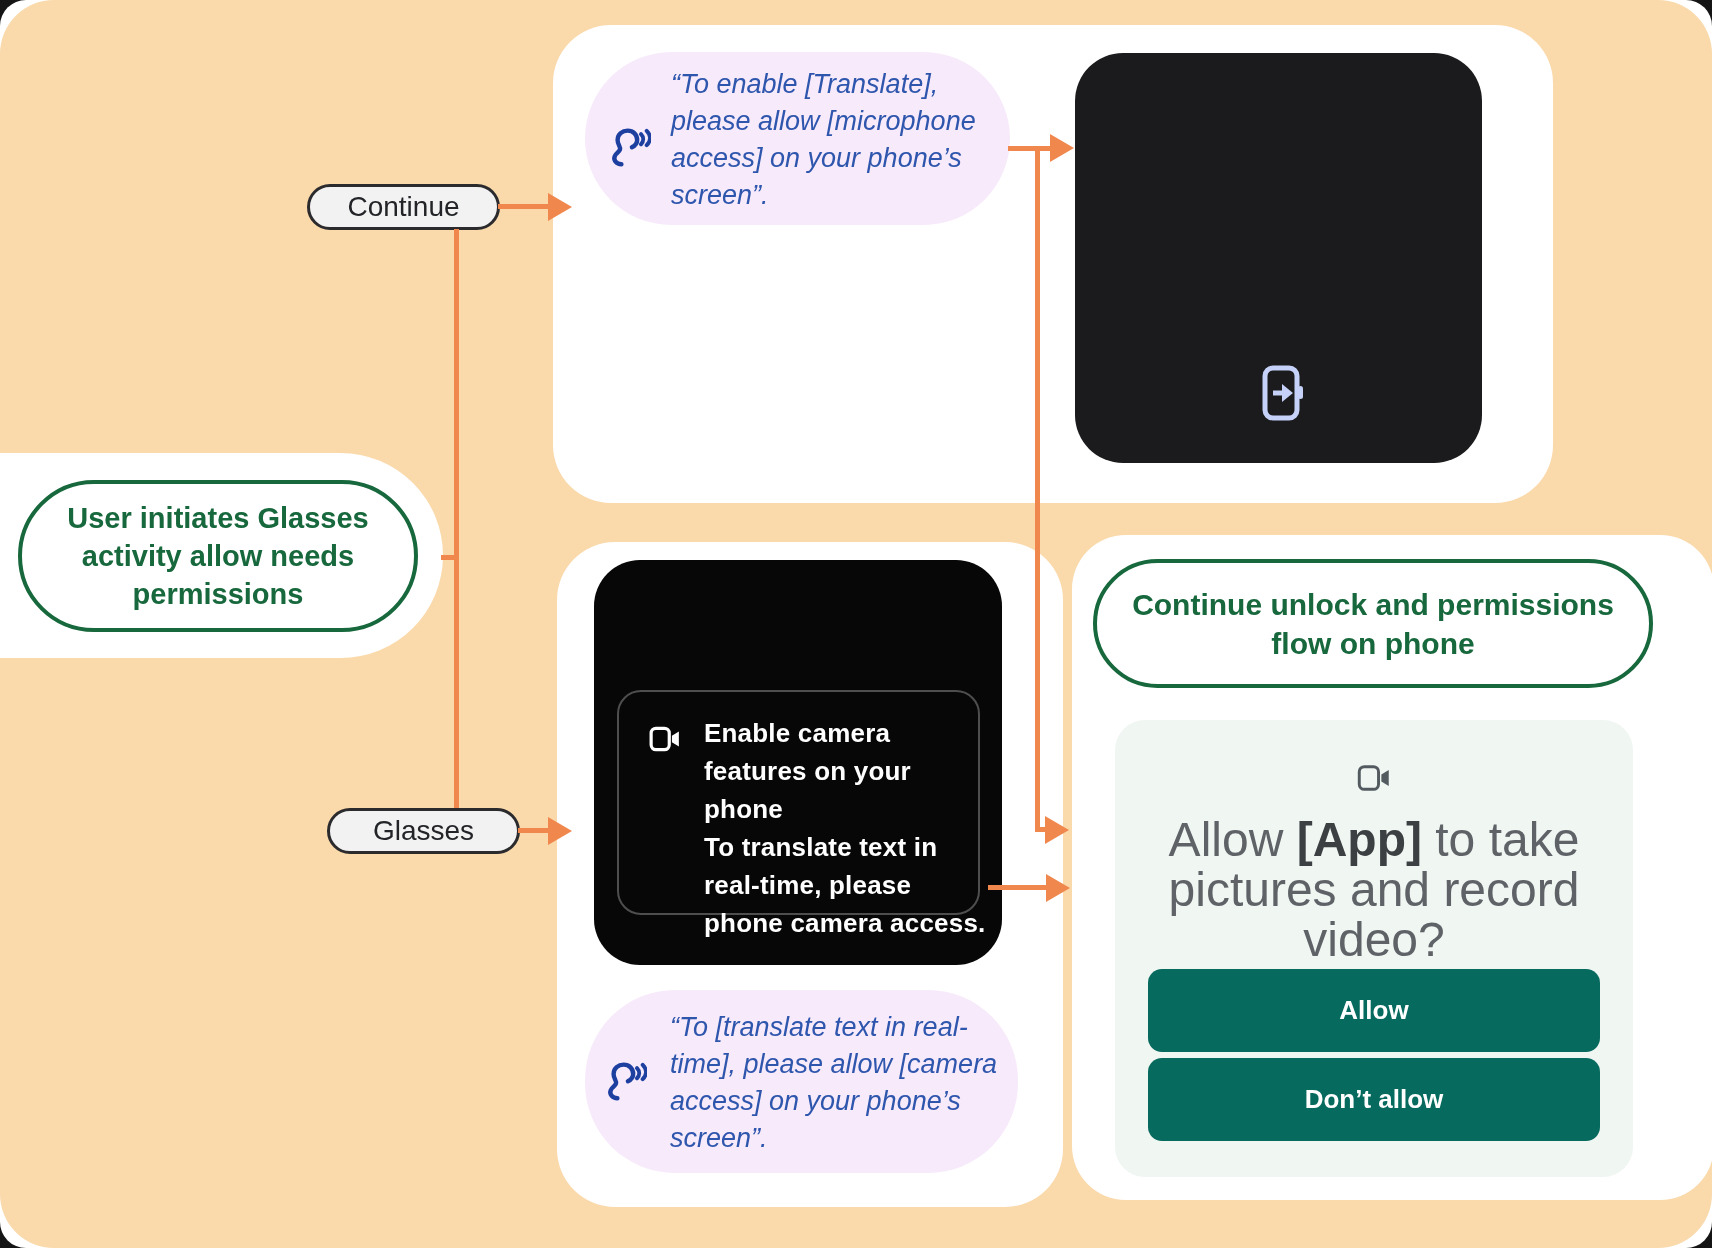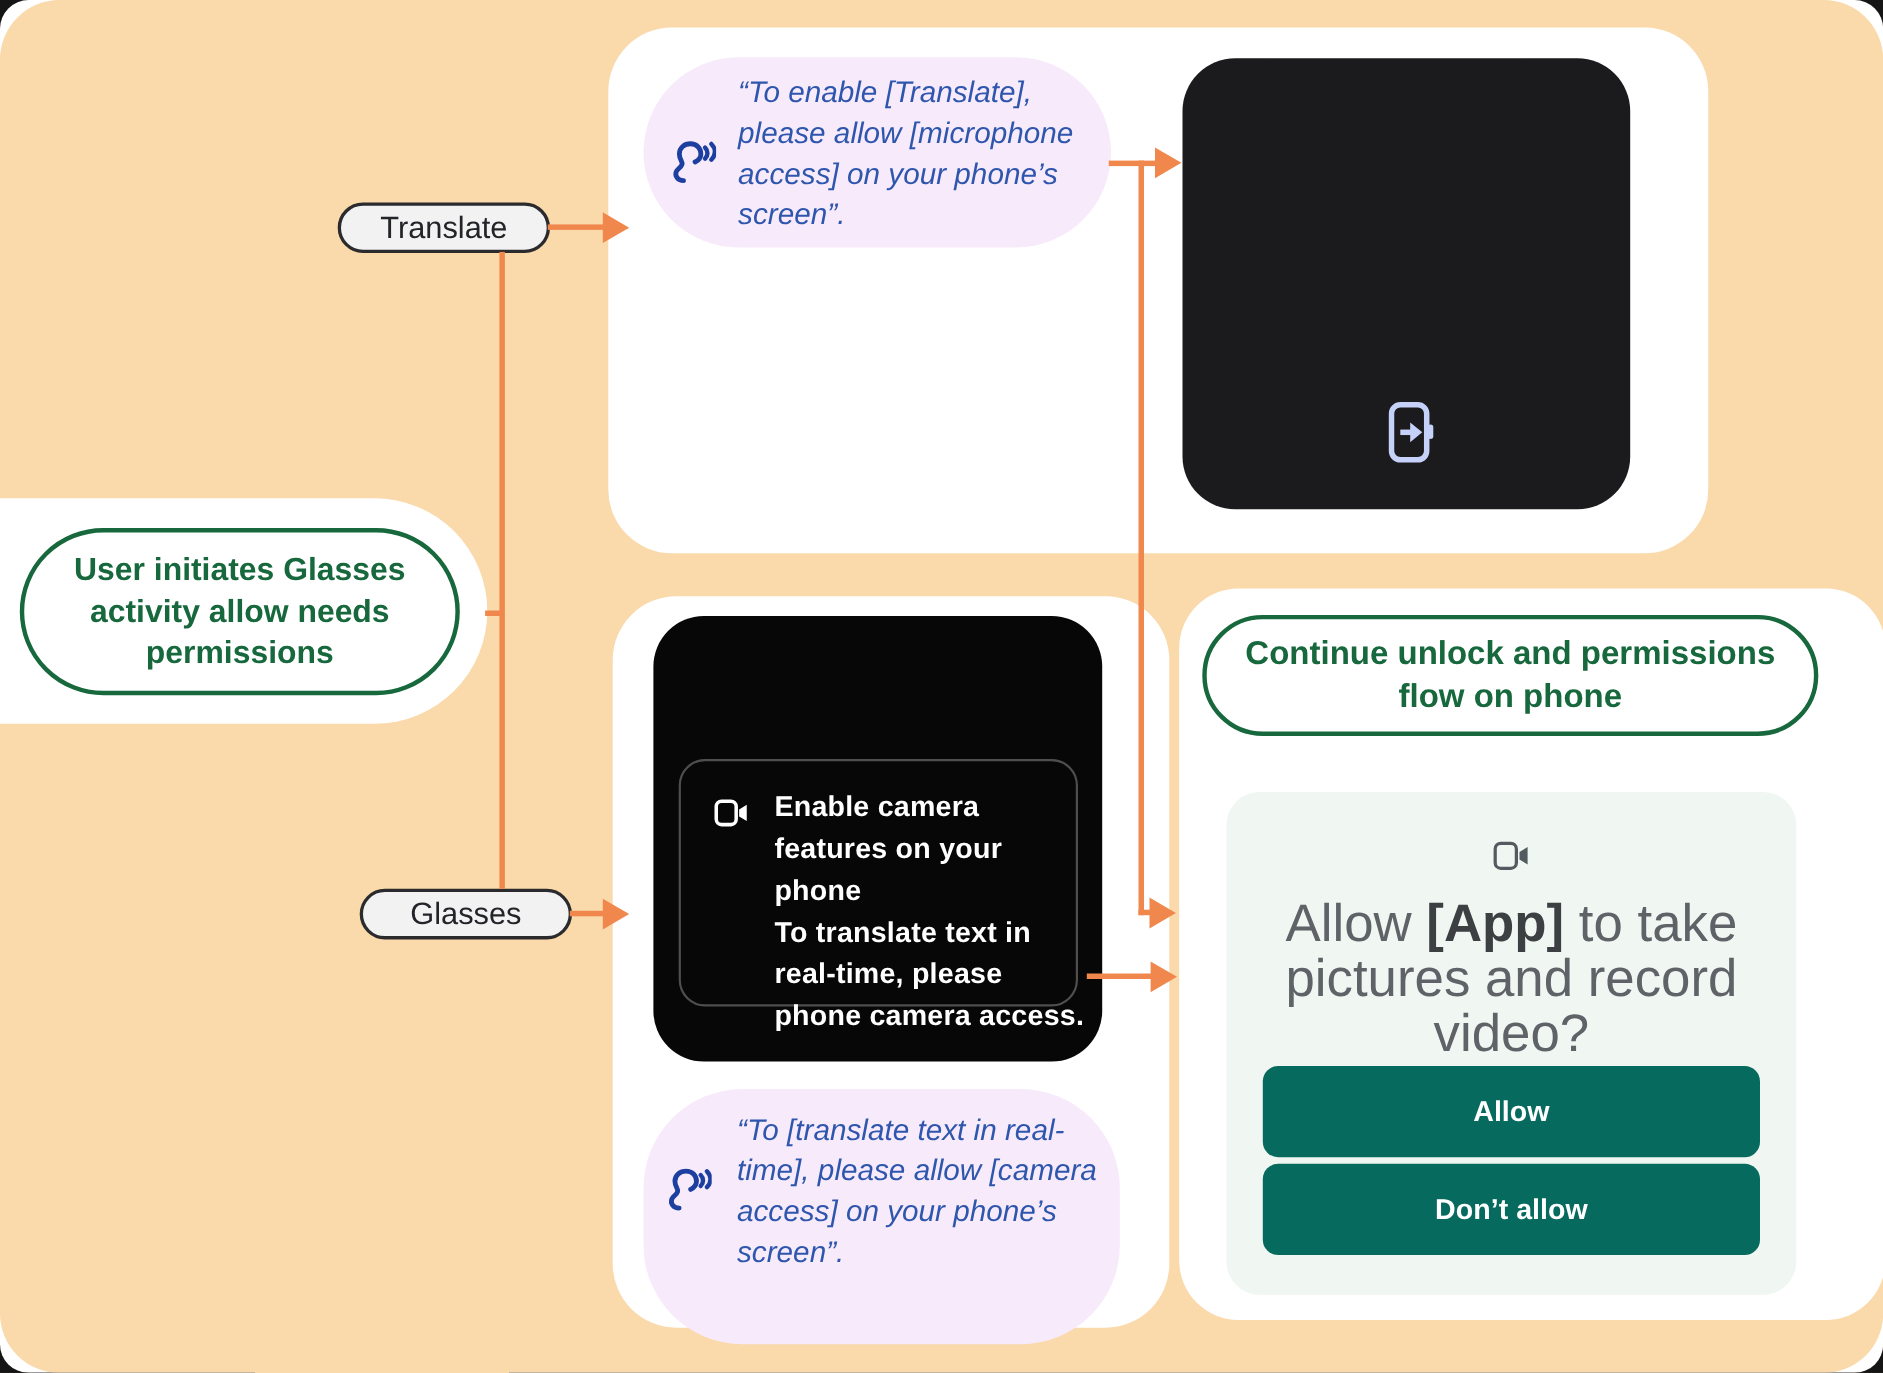--- a/index.html
+++ b/index.html
@@ -10,39 +10,39 @@
   .card{position:absolute;background:#fff;border-radius:58px;padding-left:40px;}
   .card-top{left:553px;top:25px;width:960px;height:478px;}
   .card-center{left:557px;top:542px;width:466px;height:665px;}
   .card-right{left:1072px;top:535px;width:602px;height:665px;border-radius:54px;}
   .blob-left{position:absolute;left:0;top:453px;width:443px;height:205px;background:#fff;border-radius:0 104px 104px 0;}
 
   .speech{position:absolute;background:#F7EAFB;border-radius:90px;}
   .speech .txt{position:absolute;color:#2E56AD;font-style:italic;font-size:27px;line-height:37px;font-weight:500;}
   .bubble1{left:32px;top:27px;width:425px;height:173px;}
   .bubble1 .txt{left:86px;top:14px;width:335px;}
-  .bubble2{left:28px;top:448px;width:433px;height:232px;}
+  .bubble2{left:28px;top:448px;width:433px;height:183px;}
   .bubble2 .txt{left:85px;top:19px;width:345px;}
   .ear{position:absolute;width:42px;height:42px;color:#1D3FA0;}
   .bubble1 .ear{left:24px;top:76px;}
   .bubble2 .ear{left:20px;top:72px;}
 
   .phone-square{position:absolute;left:522px;top:28px;width:407px;height:410px;background:#1B1B1D;border-radius:48px;}
   .phone-ico{position:absolute;left:187px;top:312px;width:42px;height:56px;color:#C5D1F8;}
 
   .glasses-screen{position:absolute;left:25px;top:18px;width:408px;height:405px;background:#070707;border-radius:46px;margin-left:12px;}
   .msg-box{position:absolute;left:23px;top:130px;width:363px;height:225px;border:2px solid #4E4E4E;border-radius:24px;box-sizing:border-box;}
   .msg-box .cam{position:absolute;left:30px;top:34px;width:32px;height:26px;color:#fff;}
   .msg-box .mtxt{position:absolute;left:85px;top:22px;width:283px;color:#fff;font-size:26px;line-height:38px;font-weight:700;letter-spacing:.2px;}
 
   .gpill{position:absolute;border:4px solid #17683C;border-radius:80px;box-sizing:border-box;
          color:#17683C;font-weight:700;display:flex;align-items:center;justify-content:center;text-align:center;background:transparent;}
   .start-pill{left:18px;top:27px;width:400px;height:152px;font-size:29px;line-height:38px;}
   .start-pill span{width:352px;}
-  .continue-pill{left:21px;top:24px;width:560px;height:110px;font-size:30px;line-height:39px;}
+  .continue-pill{left:21px;top:24px;width:560px;height:129px;font-size:30px;line-height:39px;}
   .continue-pill span{width:500px;}
 
   .tagpill{position:absolute;width:193px;height:46px;background:#F2F2F3;border:3px solid #2B2B2E;border-radius:26px;box-sizing:border-box;
            display:flex;align-items:center;justify-content:center;color:#222427;font-size:28px;font-weight:500;}
   .tag-required{left:307px;top:184px;}
   .tag-optional{left:327px;top:808px;}
 
   .dialog{position:absolute;left:43px;top:185px;width:518px;height:457px;background:#F0F6F2;border-radius:30px;}
   .dialog .cam{position:absolute;left:242px;top:44px;width:34px;height:28px;color:#545B60;}
   .dialog .q{position:absolute;left:0;top:95px;width:518px;text-align:center;color:#5F6368;font-size:48px;line-height:50px;font-weight:400;}
@@ -132,21 +132,21 @@
     </div>
   </div>
 
   <div class="blob-left">
     <div class="gpill start-pill">
       <span>User initiates Glasses activity allow needs permissions</span>
     </div>
   </div>
 
   <div class="tagpill tag-required">
-    <span>Translate</span>
+    <span>Continue</span>
   </div>
   <div class="tagpill tag-optional">
     <span>Glasses</span>
   </div>
 
   <div class="oline" style="left:454px;top:229px;width:5px;height:579px;"></div>
   <div class="oline" style="left:441px;top:555px;width:15px;height:5px;"></div>
 
   <div class="oline" style="left:498px;top:204px;width:52px;height:5px;"></div>
   <div class="ohead" style="left:548px;top:193px;"></div>

